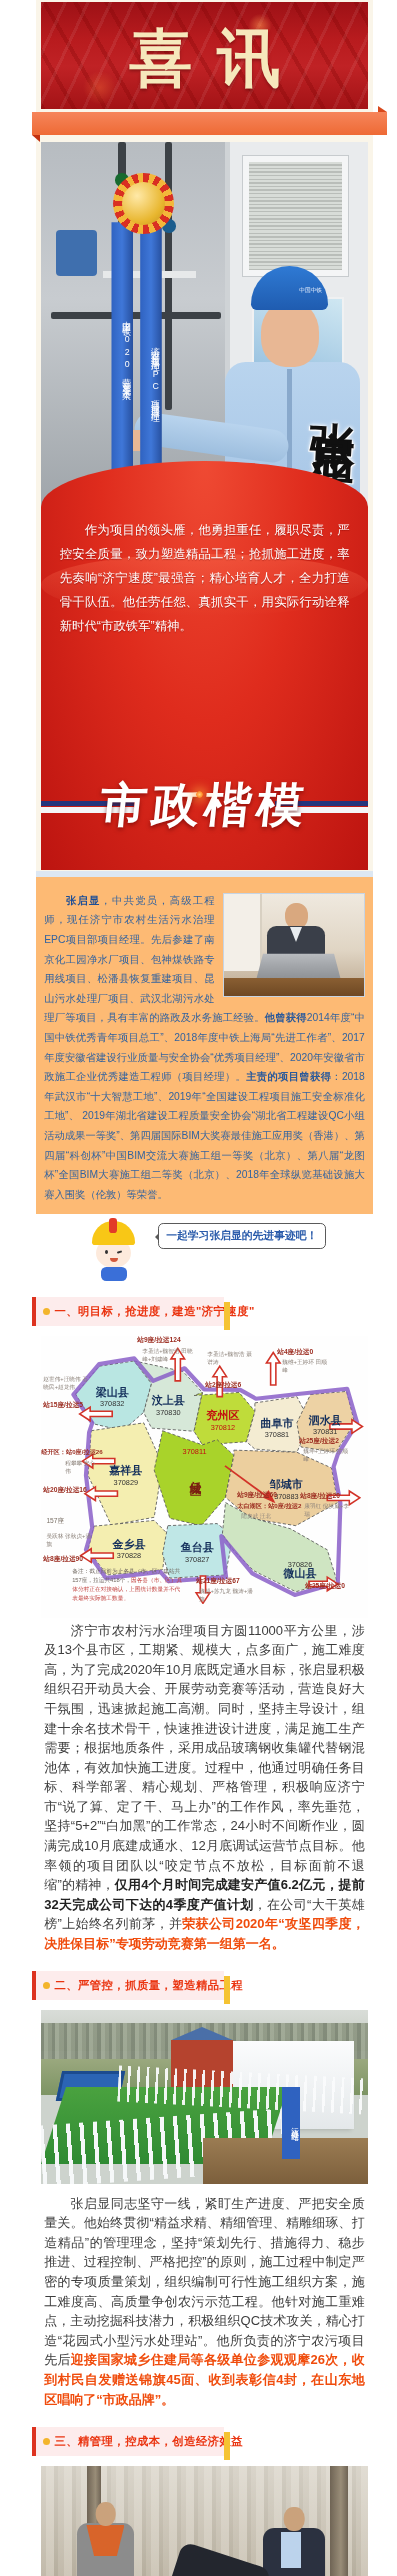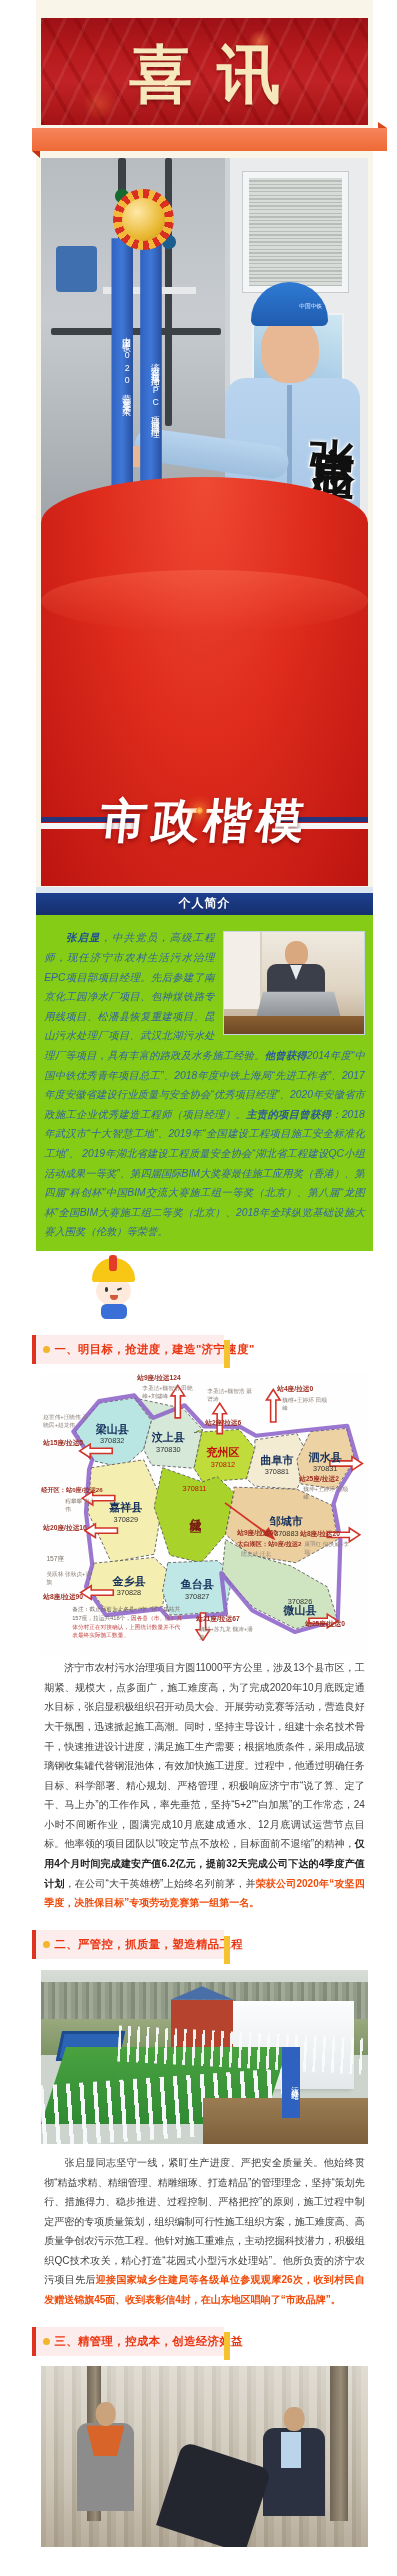--- a/index.html
+++ b/index.html
@@ -1,19 +1,19 @@
 <!DOCTYPE html>
 <html style="font-size:8.2px"><head>
 <meta charset="utf-8">
 <style>
   html,body{margin:0;padding:0;}
   body{width:398px;background:#ffffff;font-family:"Liberation Sans","DejaVu Sans",sans-serif;}
   .page{position:relative;width:398px;background:#fff;overflow:hidden;}
   .panel{width:337px;margin-left:36px;position:relative;}
-  .cream{background:#faf5e9;padding:18px 0 1px 0;}
+  .cream{background:#faf5e9;padding:2px 0 1px 0;}
 
   
   .banner{width:327px;height:107px;margin-left:5.2px;position:relative;overflow:hidden;
     background:
       radial-gradient(circle at 18% 80%, rgba(255,120,60,.35), rgba(255,120,60,0) 6%),
       radial-gradient(circle at 67% 22%, rgba(255,150,80,.55), rgba(255,150,80,0) 5%),
       repeating-linear-gradient(115deg, rgba(255,255,255,.07) 0 3.1px, rgba(255,255,255,0) 3.1px 20.6px),
       repeating-linear-gradient(60deg, rgba(120,0,0,.25) 0 4.1px, rgba(120,0,0,0) 4.1px 27px),
       linear-gradient(180deg,#9d1116 0%,#b81b1e 35%,#c02225 60%,#a31316 100%);}
   .banner-title{position:absolute;left:0;right:0;top:14.4px;text-align:center;
@@ -96,21 +96,21 @@
   .fab-title{position:absolute;left:0;right:0;top:313px;text-align:center;color:#fff;font-size:47px;font-weight:bold;
     font-family:"DejaVu Serif","Liberation Serif",serif;letter-spacing:5.2px;transform:skewX(-6deg);
     text-shadow:0 1.5px 4.1px rgba(90,0,0,.6);}
   .spark{position:absolute;left:155px;top:330px;width:7.2px;height:7.2px;border-radius:50%;
     background:radial-gradient(circle,#ffd27a,#ff8c2a 60%,rgba(255,140,42,0));box-shadow:0 0 9.3px 4.1px rgba(255,160,60,.6);}
 
   
   .gapline{height:6.2px;background:#dde7f2;}
   .profile-banner{height:21.6px;background:linear-gradient(180deg,#1d3f8e,#16306f);color:#fff;font-size:12px;font-weight:bold;
     text-align:center;line-height:21.6px;letter-spacing:1px;}
-  .profile{background:#84cc16;padding:13.4px 8.2px 9.3px 8.2px;font-size:10.3px;line-height:19.6px;color:#33639f;text-align:justify;font-style:italic;}
+  .profile{background:#fdba74;padding:13.4px 8.2px 9.3px 8.2px;font-size:10.3px;line-height:19.6px;color:#33639f;text-align:justify;}
   .profile .ind{display:inline-block;width:2em;}
   .p-name{color:#1d4e96;font-weight:bold;}
   .p-bold{font-weight:bold;color:#2b5a9b;}
   .deskphoto{float:right;width:140px;height:102px;margin:2.1px 0 5.2px 8.2px;position:relative;overflow:hidden;
     border:0.5px solid #c6d4e4;background:linear-gradient(180deg,#efe9df 0%,#e0d5c4 55%,#b9a58c 100%);}
   .cabinet{position:absolute;left:0;top:0;width:36px;height:77px;background:#f3efe8;border-right:2.1px solid #d8d0c2;}
   .chairman .head{position:absolute;left:61px;top:9.3px;width:23px;height:26px;border-radius:46%;background:#d9a87f;}
   .chairman .body{position:absolute;left:43px;top:32px;width:58px;height:40px;border-radius:9.3px 9.3px 0 0;background:#3a3f49;}
   .chairman .vee{position:absolute;left:66px;top:33px;width:0;height:0;border-left:6.2px solid transparent;border-right:6.2px solid transparent;border-top:15.5px solid #e8ecef;}
   .laptop{position:absolute;left:36px;top:56px;width:77px;height:30px;background:linear-gradient(180deg,#b9bcc0,#8f9296);transform:perspective(103px) rotateX(35deg);}
@@ -139,21 +139,21 @@
 
   
   .mapwrap{position:relative;width:327px;height:282px;margin-left:5.2px;background:#fefefe;font-size:6.7px;}
   .mapwrap svg{position:absolute;left:3.1px;top:7.2px;}
   .mc{position:absolute;color:#9b2b1f;font-weight:bold;white-space:nowrap;}
   .mn{position:absolute;color:#8d837b;font-size:5.7px;white-space:nowrap;}
   .mnote{position:absolute;color:#6f675f;font-size:5.7px;line-height:8.8px;width:111px;}
   .mnote em{font-style:normal;color:#c34441;}
 
   
-  .para{padding:2.1px 8.2px 3.1px 8.2px;font-size:10px;line-height:19.6px;color:#3d3d3d;text-align:justify;}
+  .para{padding:2.1px 8.2px 3.1px 8.2px;font-size:13px;line-height:19.6px;color:#3d3d3d;text-align:justify;}
   .para .ind{display:inline-block;width:2em;}
   .pb{font-weight:bold;color:#222;}
   .po{font-weight:bold;color:#f04c0c;}
 
   
   .photo2{position:relative;width:327px;height:174px;margin:3.1px 0 7.2px 5.2px;overflow:hidden;background:#cdd3cd;}
   .p2-sky{position:absolute;left:0;top:0;width:100%;height:41px;background:linear-gradient(180deg,#d9ddd8,#c2c9bf);}
   .p2-trees{position:absolute;left:0;top:12.4px;width:100%;height:41px;
     background:repeating-linear-gradient(90deg,#707a66 0 3.1px,#96a08a 3.1px 7.2px,#848e78 7.2px 11.3px);opacity:.8;}
   .p2-field{position:absolute;left:0;top:49px;width:100%;height:36px;background:linear-gradient(180deg,#9aa87e,#7d9464);}
@@ -238,37 +238,39 @@
       <div class="award">
         <div class="strip l">中国中铁2020劳动竞赛先进个人</div>
         <div class="strip r">济宁农村污水治理EPC项目部项目经理</div>
         <div class="rosette"></div>
       </div>
 
       <div class="sig">张启显</div>
 
       <div class="fabric">
         <div class="fabric-shine"></div>
+        <div class="fabric-text">
+          <span class="ind"></span><span>作为项目的领头雁，他勇担重任，履职尽责，严控安全质量，致力塑造精品工程；抢抓施工进度，率先奏响“济宁速度”最强音；精心培育人才，全力打造骨干队伍。他任劳任怨、真抓实干，用实际行动诠释新时代“市政铁军”精神。</span>
+        </div>
         <div class="fab-deco" style="left:-10.3px;">
             <i class="nb"></i>
             <i class="wb"></i>
           </div>
         <div class="fab-deco" style="right:-10.3px;">
             <i class="nb"></i>
             <i class="wb"></i>
           </div>
         <div class="fab-title">市政楷模</div>
         <div class="spark"></div>
       </div>
     </div>
   </div>
 
   <div class="panel">
     <div class="gapline"></div>
-    <div class="profile-banner">个人简介</div>
     <div class="profile">
       <div class="deskphoto">
         <div class="cabinet"></div>
         <div class="chairman">
           <div class="head"></div>
           <div class="body"></div>
           <div class="vee"></div>
         </div>
         <div class="laptop"></div>
         <div class="desk"></div>
@@ -278,20 +280,21 @@
 
     <div class="mascot-row">
       <div class="mascot">
         <div class="m-face"></div>
         <div class="m-helmet"></div>
         <div class="m-eye1"></div>
         <div class="m-eye2"></div>
         <div class="m-mouth"></div>
         <div class="m-body"></div>
       </div>
+      <div class="bubble">一起学习张启显的先进事迹吧！</div>
     </div>
 
     <div class="sec">
       <span class="dot"></span>
       <span class="t">一、明目标，抢进度，建造"济宁速度"</span>
     </div>
 
     <div class="mapwrap">
       <svg width="320" height="260" viewBox="0 0 610 495" style="font-size:13px">
         <g stroke="#555" stroke-width="1.6" stroke-dasharray="6 4">

